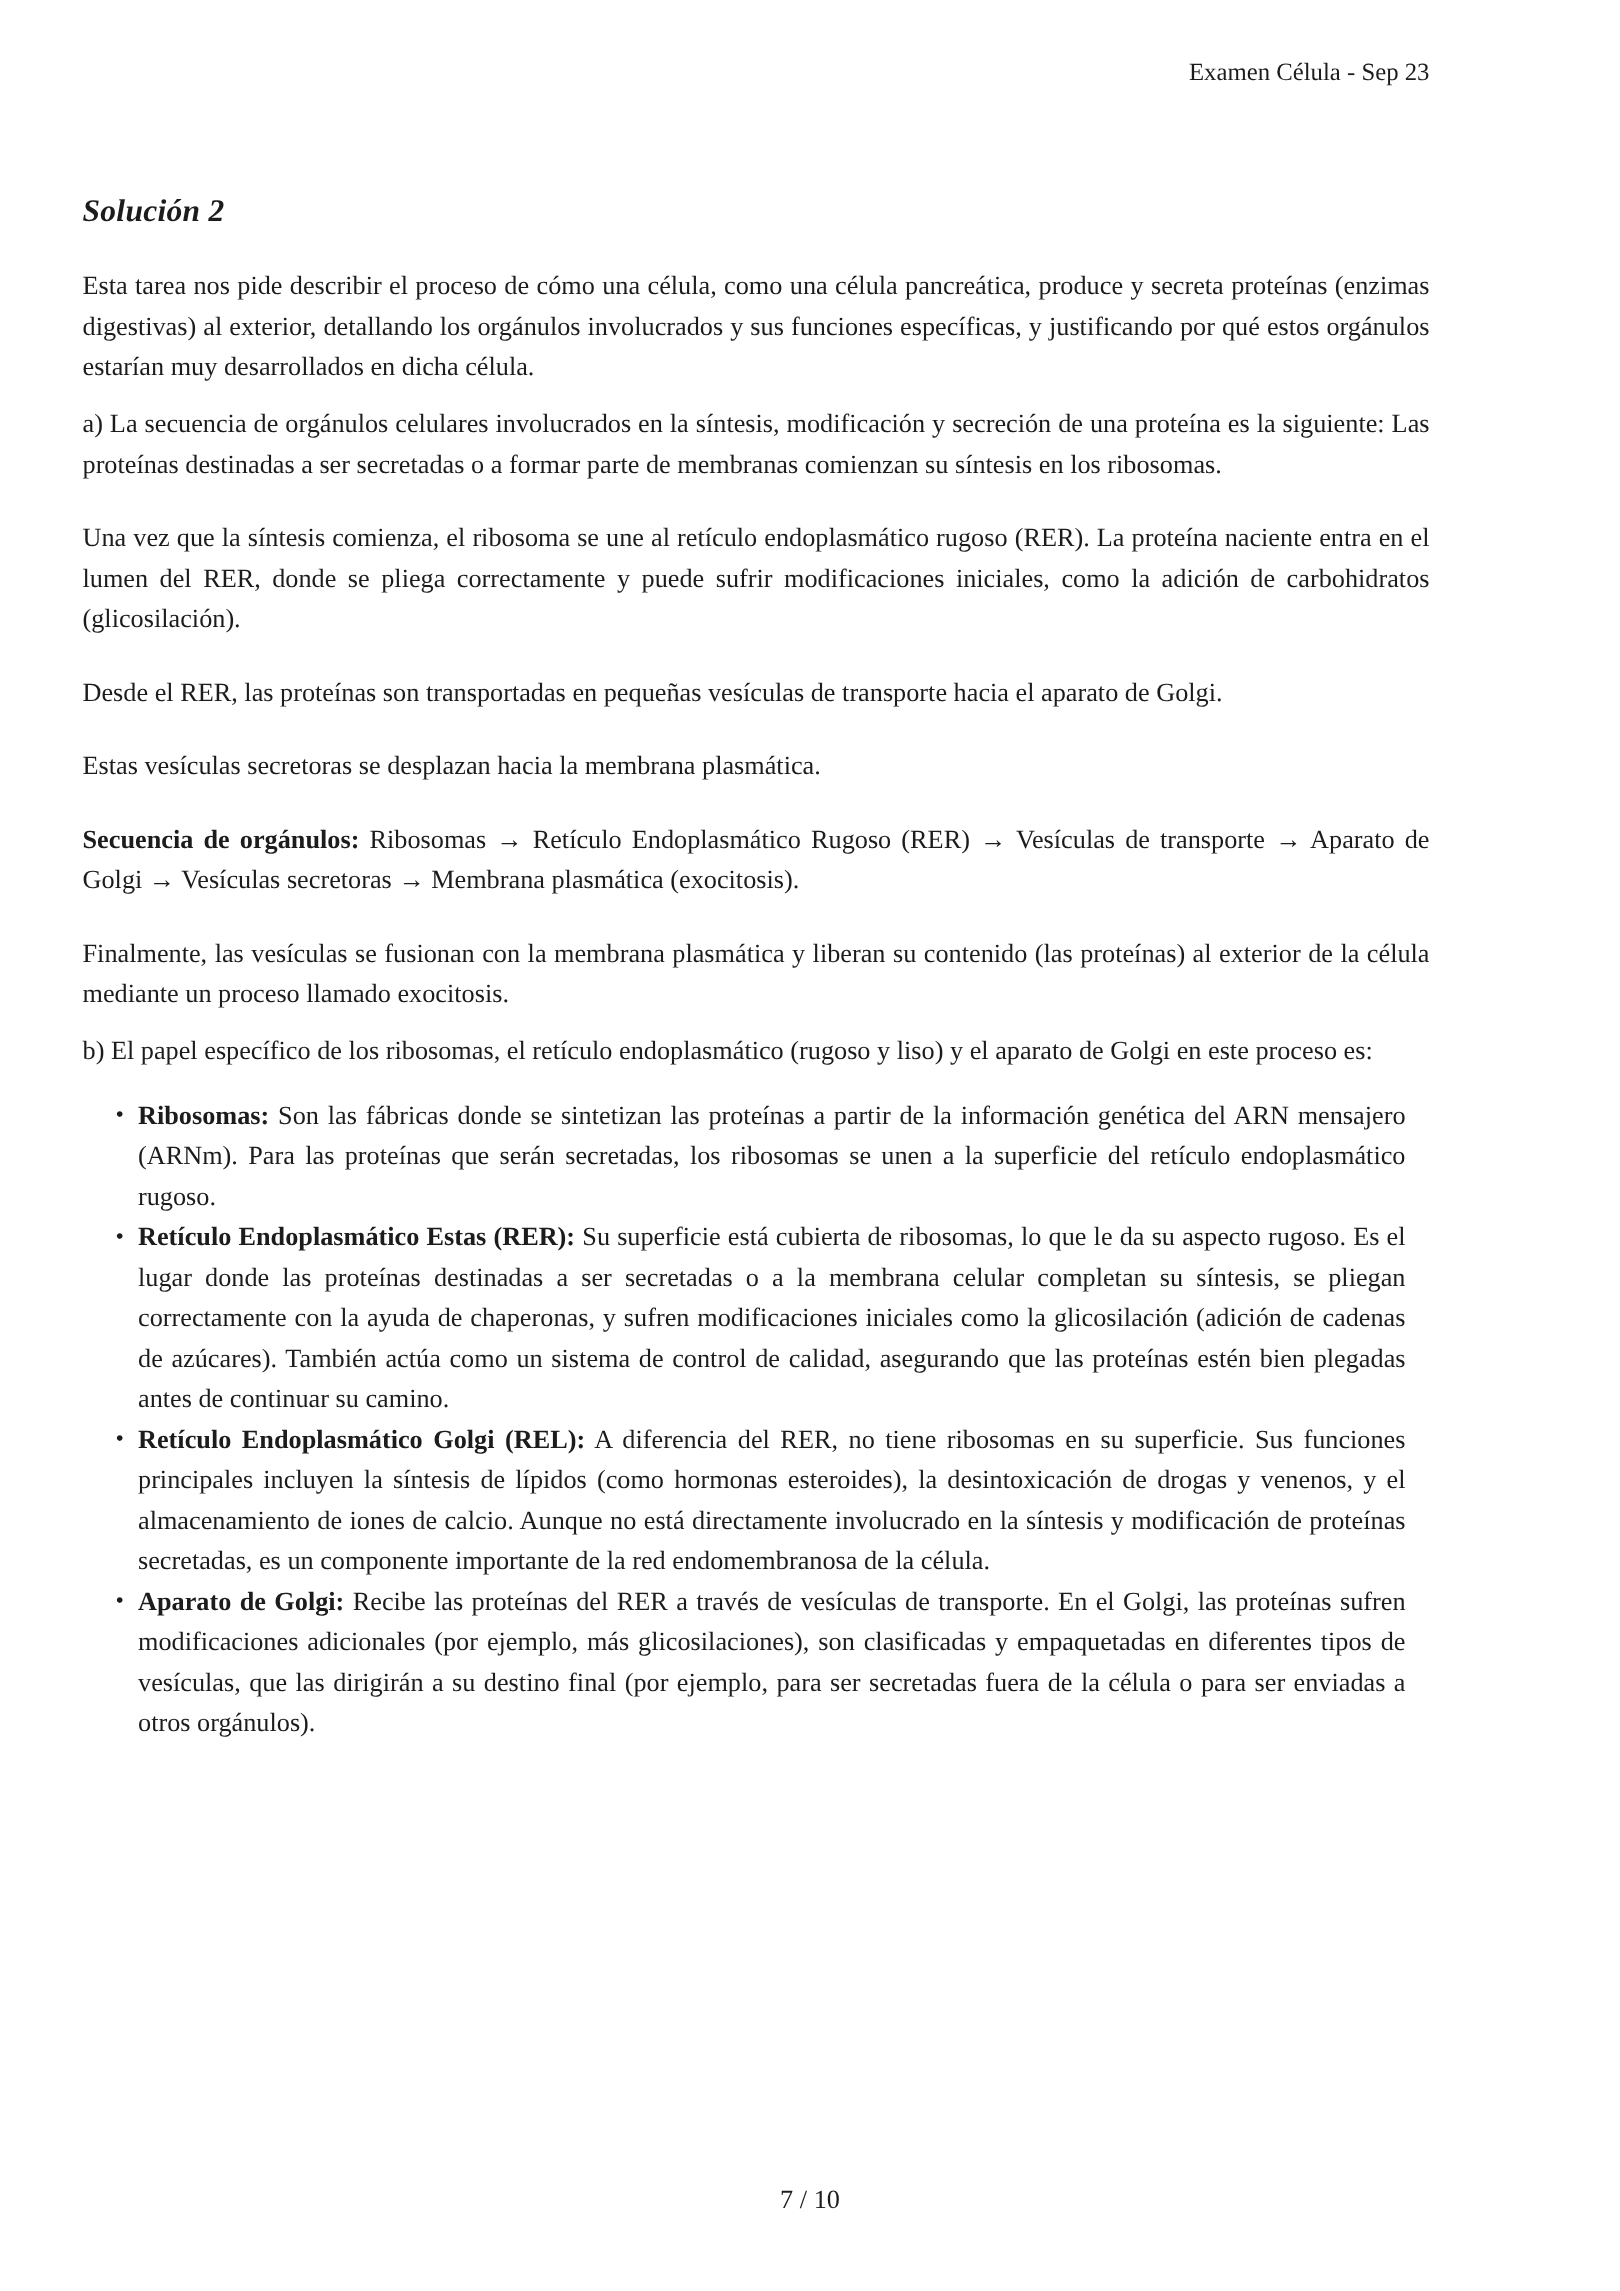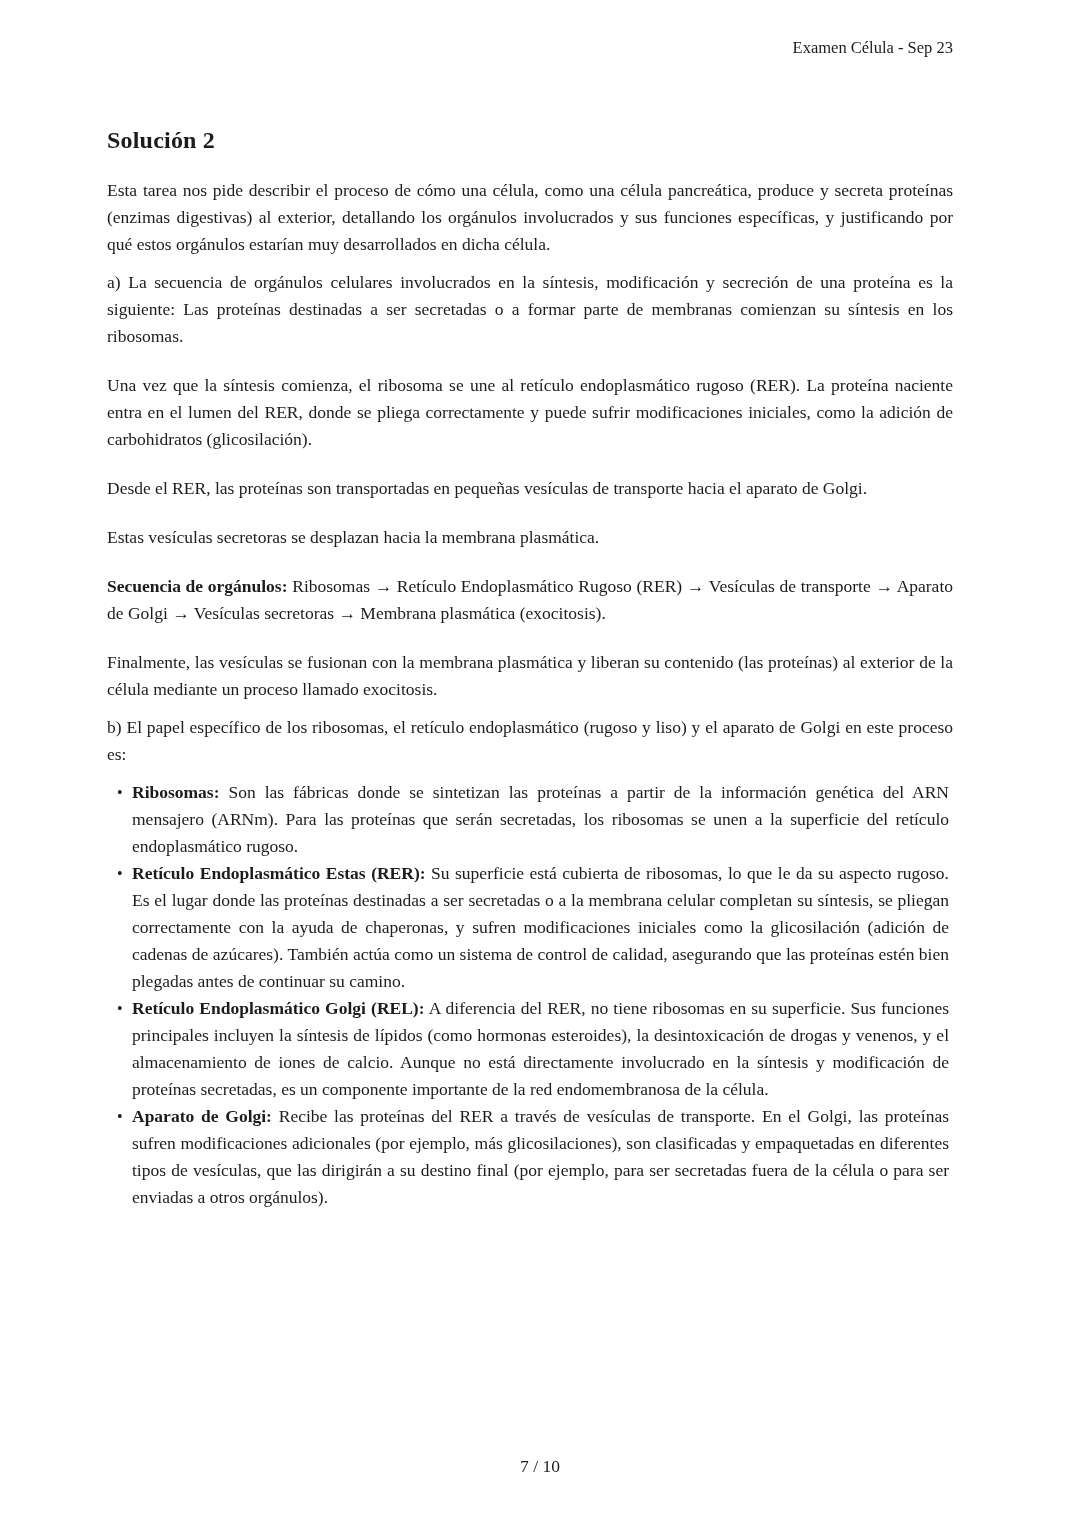--- a/index.html
+++ b/index.html
@@ -5,51 +5,52 @@
   html, body {
     margin: 0;
     padding: 0;
     background: #ffffff;
   }
   .page {
     position: relative;
     width: 1080px;
     height: 1527px;
     box-sizing: border-box;
-    padding: 38px 127px 0 107px;
+    padding: 38px 127px 0 55px;
     background: #ffffff;
     color: #1c1c1c;
     font-family: "Liberation Serif", "DejaVu Serif", serif;
     font-size: 17.5px;
     line-height: 27px;
     overflow: hidden;
   }
   .running-header {
     text-align: right;
     font-size: 16.5px;
     line-height: 20px;
   }
   h1.title {
     margin: 67px 0 22px 0;
-    font-size: 24px;
+    font-size: 21px;
     line-height: 30px;
     font-weight: bold;
     letter-spacing: 0.2px;
+    font-style: italic;
   }
   p.para {
     margin: 0 0 11px 0;
     text-align: justify;
     hyphens: auto;
     -webkit-hyphens: auto;
   }
   p.gap {
     margin-top: 22px;
   }
   ul.bullets {
-    margin: 4px;
+    margin: 16px;
     padding: 0 0 0 21px;
     list-style: none;
   }
   ul.bullets li {
     position: relative;
     margin: 0;
     text-align: justify;
     hyphens: auto;
     -webkit-hyphens: auto;
   }

